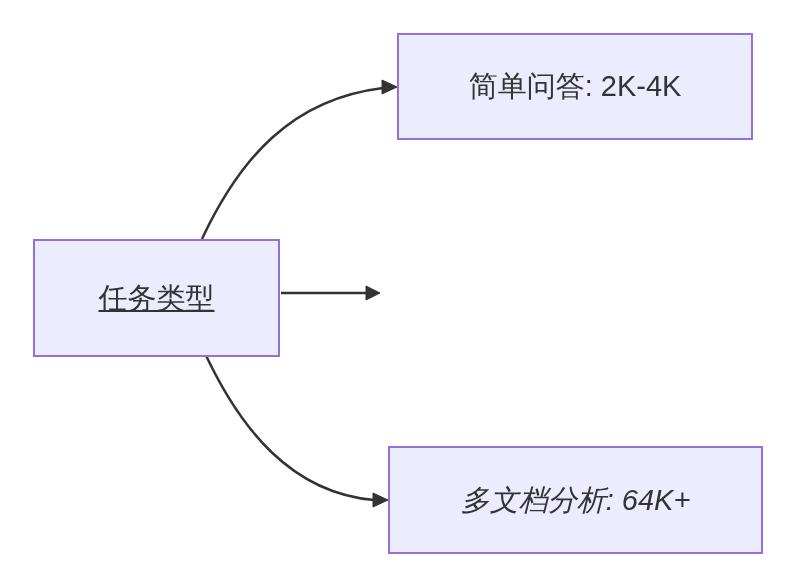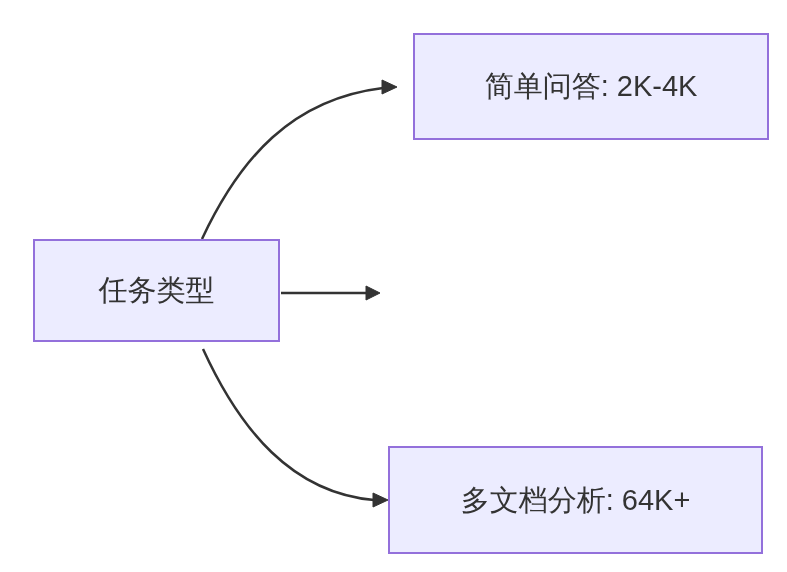--- a/index.html
+++ b/index.html
@@ -41,24 +41,24 @@
     border: 2.5px solid var(--node-border);
     color: var(--text);
     display: flex;
     align-items: center;
     justify-content: center;
     font-size: 29px;
     line-height: 1.2;
     text-align: center;
     white-space: nowrap;
   }
-  .node-root { left: 33px;  top: 239px; width: 247px; height: 103px; }
-  .node-b0   { left: 413px; top: 33px;  width: 356px; height: 107px; }
+  .node-root { left: 33px;  top: 239px; width: 247px; height: 118px; text-decoration: underline; }
+  .node-b0   { left: 397px; top: 33px;  width: 356px; height: 107px; }
   .node-b1   { left: 380px; top: 240px; width: 392px; height: 107px; }
-  .node-b2   { left: 388px; top: 446px; width: 375px; height: 108px; }
+  .node-b2   { left: 388px; top: 446px; width: 375px; height: 108px; font-style: italic; }
 </style>
 </head>
 <body>
 
 <div class="canvas">
 
   <svg class="edges" viewBox="0 0 787 572" xmlns="http://www.w3.org/2000/svg">
 
     <path d="M 202 239 C 240 158, 292 99, 383 88"></path>
     <polygon points="397,87 382,80 382,94"></polygon>

